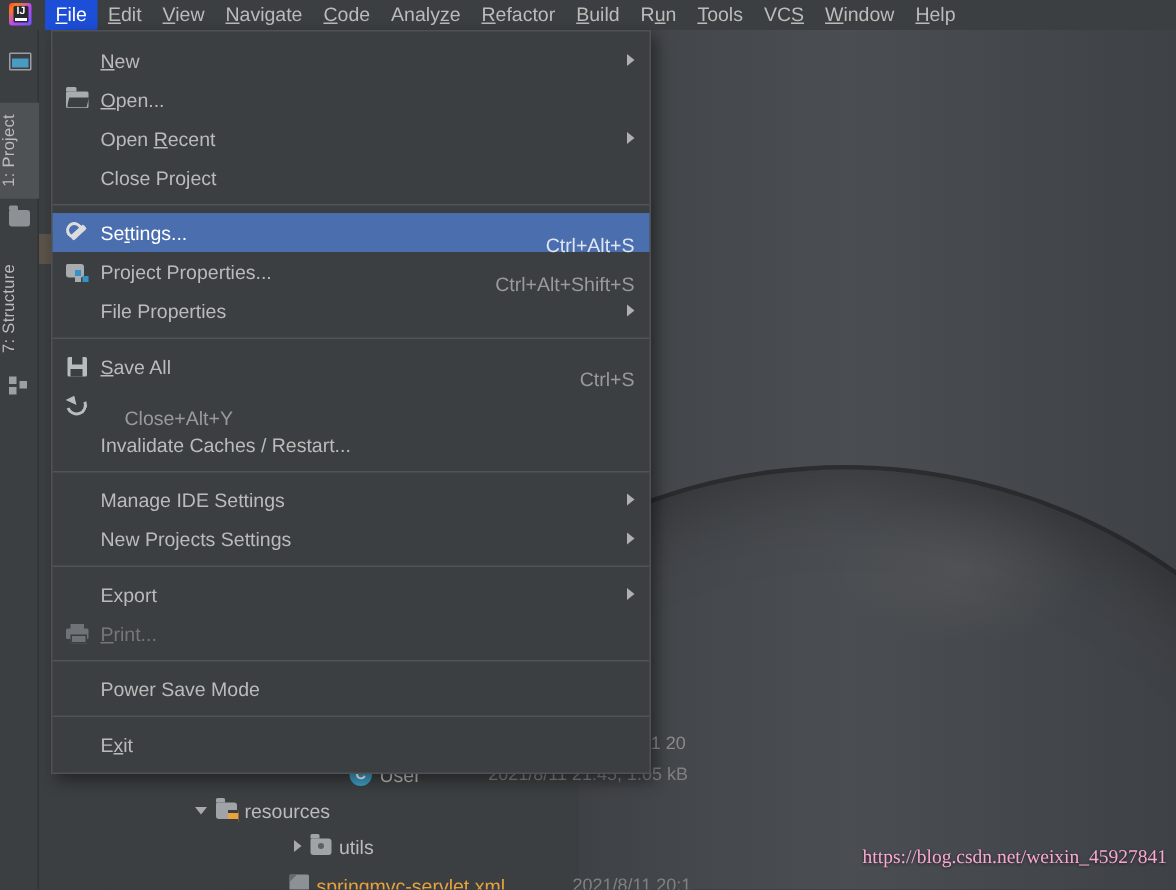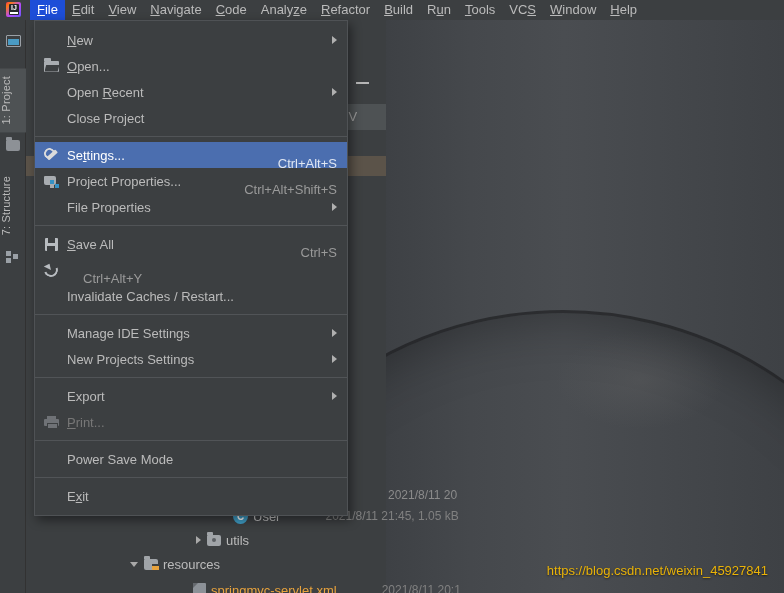--- a/index.html
+++ b/index.html
@@ -216,21 +216,21 @@
   .ic-xml::after {
     content: ""; position: absolute; left: 0; top: 0; border-left: 5px solid #6d7176;
     border-bottom: 5px solid transparent;
   }
   .node-name { color: #bbbbbb; margin-right: 9px; }
   .node-meta { color: #808080; font-size: 12px; margin-left: 36px; }
   .row-cut { position: absolute; left: 26px; right: 0; bottom: -9px; height: 24px; overflow: hidden; }
 
   
   .dropdown {
-    position: absolute; left: 34px; top: 20px; width: 314px;
+    position: absolute; left: 34px; top: 20px; width: 400px;
     background: #3c3f41;
     border: 1px solid #4f5255;
     box-shadow: 3px 4px 10px rgba(0,0,0,0.45);
     padding: 6px 0;
     z-index: 60;
   }
   .mrow {
     position: relative; height: 26px;
     display: flex; align-items: center;
     padding: 0 10px 0 0;
@@ -311,24 +311,24 @@
   .g-print i {
     position: absolute; left: 3px; top: 0; width: 9px; height: 4px; background: #6f7276;
   }
   .g-print::after {
     content: ""; position: absolute; left: 3px; bottom: 0; width: 9px; height: 4px;
     background: #6f7276; border: 1px solid #3c3f41;
   }
 
   
   .watermark {
-    position: absolute; right: 16px; top: 563px;
-    color: #eab308; font-size: 13px;
+    position: absolute; right: 6px; top: 563px;
+    color: #f9a8d4; font-size: 13px;
     text-shadow: 0 1px 2px rgba(0,0,0,0.6);
-    z-index: 25; white-space: nowrap;
+    z-index: 25; white-space: nowrap; font-family: Liberation Serif, serif;
   }
   .timestamp-frag {
     position: absolute; left: 388px; top: 488px;
     color: #8b8b8b; font-size: 12px; z-index: 12; white-space: nowrap;
   }
 </style>
 </head>
 <body>
 
 <div id="app">
@@ -360,31 +360,31 @@
       <span class="node-meta"></span>
     </div>
 
     <div class="tree-row" style="padding-left:196px">
       <span class="tw empty"></span>
       <span class="ic-class">C</span>
       <span class="node-name">User</span>
       <span class="node-meta">2021/8/11 21:45, 1.05 kB</span>
     </div>
 
+    <div class="tree-row" style="padding-left:104px">
+      <span class="tw open"></span>
+      <span class="ic-res"></span>
+      <span class="node-name">resources</span>
+      <span class="node-meta"></span>
+    </div>
+
     <div class="tree-row" style="padding-left:170px">
       <span class="tw"></span>
       <span class="ic-folder"></span>
       <span class="node-name">utils</span>
-      <span class="node-meta"></span>
-    </div>
-
-    <div class="tree-row" style="padding-left:104px">
-      <span class="tw open"></span>
-      <span class="ic-res"></span>
-      <span class="node-name">resources</span>
       <span class="node-meta"></span>
     </div>
 
     <div class="tree-row row-cut" style="padding-left:130px">
       <span class="tw empty"></span>
       <span class="ic-xml"></span>
       <span class="node-name" style="color:#e8a33d">springmvc-servlet.xml</span>
       <span class="node-meta">2021/8/11 20:1</span>
     </div>
   </div>
@@ -491,21 +491,21 @@
           <span class="g-save"></span>
         </span>
       <span class="m-label"><u>S</u>ave All</span>
       <span class="m-short">Ctrl+S</span>
     </div>
 
     <div class="mrow">
       <span class="m-icon">
           <span class="g-reload"></span>
         </span>
-      <span class="m-short">Ctrl+Alt+Y</span>
+      <span class="m-short">Close+Alt+Y</span>
     </div>
 
     <div class="mrow">
       <span class="m-icon"></span>
       <span class="m-label">Invalidate Caches / Restart...</span>
     </div>
 
     <div class="msep"></div>
 
     <div class="mrow">

